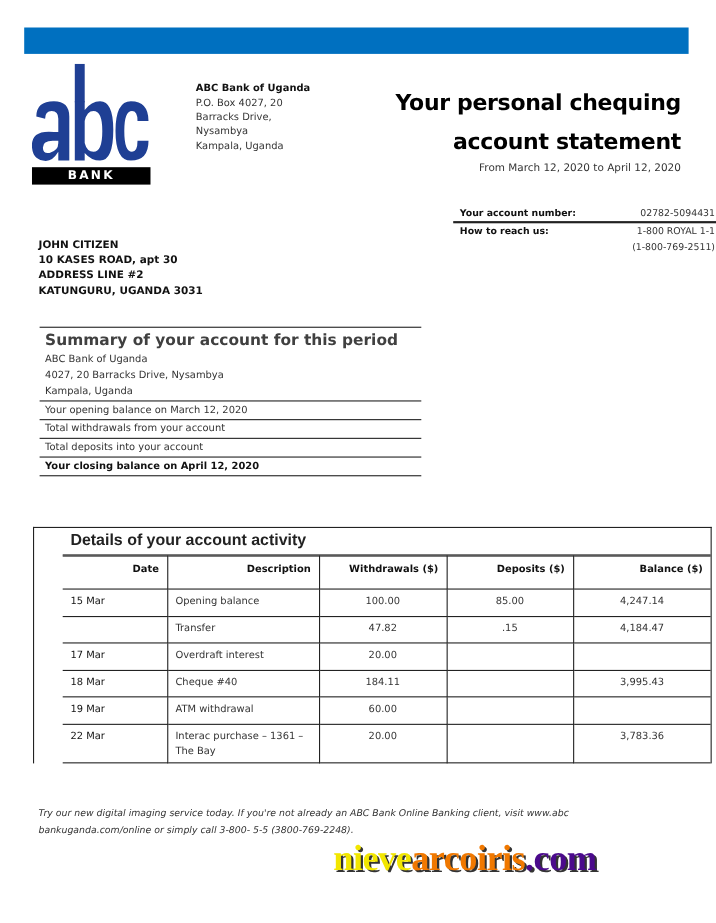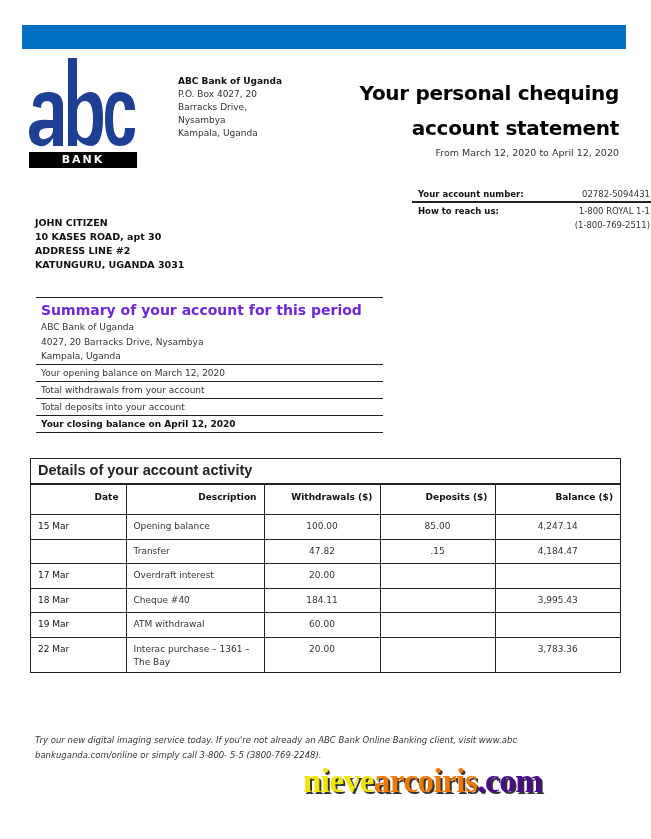--- a/index.html
+++ b/index.html
@@ -12,25 +12,25 @@
   .title{right:32px;top:76px;text-align:right;font-weight:bold;font-size:20px;line-height:35px;color:#000;font-family:"DejaVu Sans",sans-serif;letter-spacing:-0.3px;}
   .period{right:32px;top:147px;font-size:9.5px;color:#333;}
   .acct{left:412px;top:188px;width:244px;font-size:8.5px;}
   .acct .row{display:flex;justify-content:space-between;padding:0 6px;height:13px;line-height:13px;}
   .acct .row.first{border-bottom:2px solid #222;}
   .acct .lbl{font-weight:bold;color:#111;}
   .acct .val{color:#333;text-align:center;}
   .acct .val2{text-align:right;padding:0 6px;color:#333;line-height:14px;}
   .cust{left:35px;top:216px;font-size:9.5px;font-weight:bold;line-height:14px;color:#111;}
   .summary{left:36px;top:297px;width:347px;}
-  .summary .hd{border-top:1px solid #222;font-size:14px;font-weight:bold;padding:2px 5px 0;height:20px;line-height:20px;color:#6d28d9;}
+  .summary .hd{border-top:1px solid #222;font-size:14px;font-weight:bold;padding:2px 5px 0;height:20px;line-height:20px;color:#404040;}
   .summary .line{font-size:9px;padding:0 5px;height:14.5px;line-height:14.5px;color:#333;}
   .summary .bordered{border-top:1px solid #222;height:16px;line-height:16px;}
   .summary .last{border-bottom:1px solid #222;font-weight:bold;color:#111;}
-  .details{left:30px;top:458px;width:589px;border:1px solid #222;border-bottom:none;}
+  .details{left:30px;top:479px;width:589px;border:1px solid #222;border-bottom:none;padding-left:26px;}
   .details .dt-title{font-family:"Liberation Sans",sans-serif;font-size:14.5px;font-weight:bold;color:#222;padding:0 7px;height:24px;line-height:23px;border-bottom:1px solid #222;}
   table{border-collapse:collapse;width:100%;font-size:9px;}
   td,th{border:1px solid #222;padding:0 7px;vertical-align:top;color:#333;}
   tr td:first-child,tr th:first-child{border-left:none;}
   tr td:last-child,tr th:last-child{border-right:none;}
   th{font-weight:bold;text-align:right;color:#111;height:24px;line-height:14px;padding-top:5px;}
   td{height:18.5px;padding-top:5px;line-height:13px;}
   td.num{text-align:center;}
   td.date{color:#111;}
   .note{left:35px;top:733px;font-size:8.5px;font-style:italic;line-height:15px;color:#333;width:500px;}

